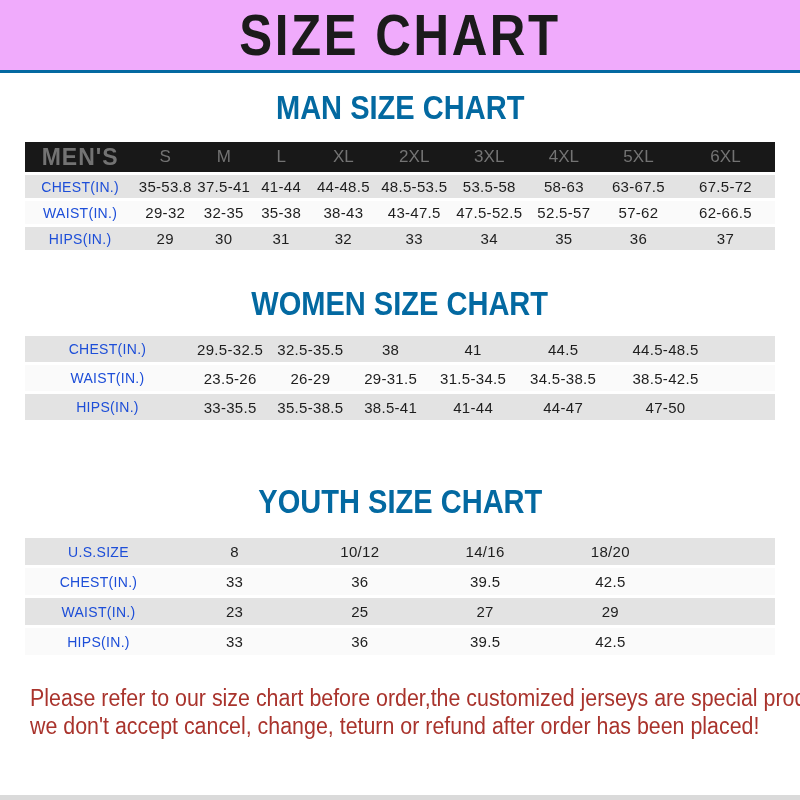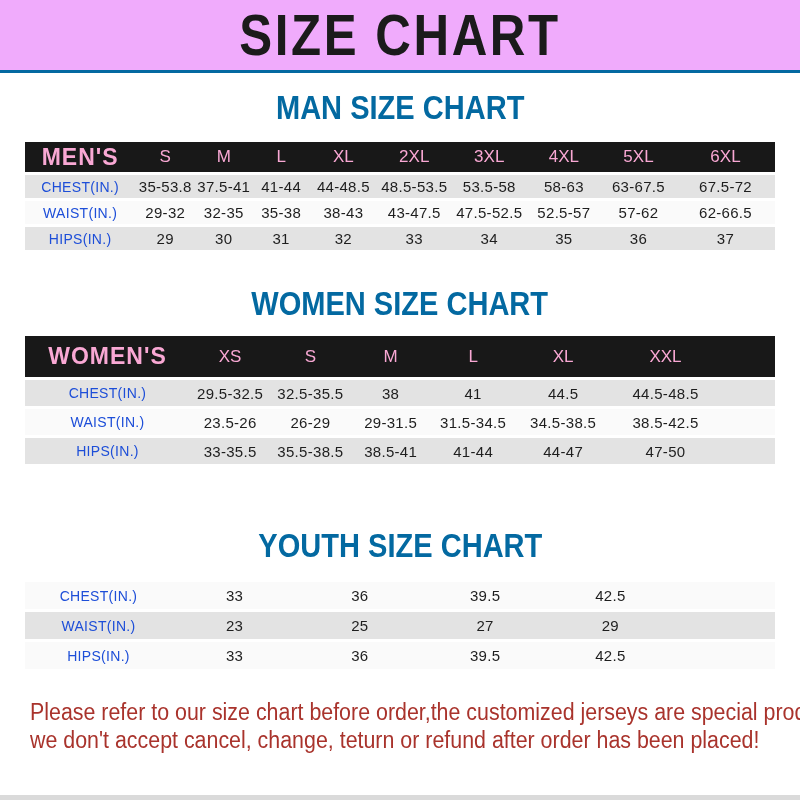--- a/index.html
+++ b/index.html
@@ -30,21 +30,21 @@
   
   .wrap{padding:0 25px;}
   table.size-table{
     width:100%;table-layout:fixed;
     border-collapse:separate;border-spacing:0 3px;
   }
   table.size-table th,table.size-table td{
     text-align:center;vertical-align:middle;padding:0;overflow:hidden;white-space:nowrap;
   }
   tr.bar th{
-    background:#181818;color:#f9a8d4;font-weight:normal;
+    background:#181818;color:#737373;font-weight:normal;
     font-size:17px;height:30px;
   }
   tr.bar th.tall{height:41px;}
   tr.bar th.bar-label{font-weight:bold;font-size:23px;letter-spacing:1px;}
   tr.bar th.bar-label.sp{letter-spacing:3px;}
   tr.vals td{font-size:15px;color:#1e1e1e;letter-spacing:0.3px;}
   tr.vals td.rlabel{font-size:14px;color:#1d4ed8;margin-left:38px;}
   .men-t tr.vals td{height:23px;}
   .women-t tr.vals td{height:26px;}
   .youth-t tr.vals td{height:27px;}
@@ -142,30 +142,20 @@
       <col style="width:22%">
         <col style="width:10.7%">
         <col style="width:10.7%">
         <col style="width:10.7%">
       <col style="width:11.3%">
         <col style="width:12.7%">
         <col style="width:14.6%">
         <col style="width:7.3%">
     </colgroup>
     <tbody>
-        <tr class="bar">
-      <th class="bar-label tall">WOMEN'S</th>
-      <th class="tall">XS</th>
-      <th class="tall">S</th>
-      <th class="tall">M</th>
-      <th class="tall">L</th>
-      <th class="tall">XL</th>
-      <th class="tall">XXL</th>
-      <th class="tall"></th>
-    </tr>
     <tr class="vals r-gray">
       <td class="rlabel">CHEST(IN.)</td>
       <td>29.5-32.5</td>
       <td>32.5-35.5</td>
       <td>38</td>
       <td>41</td>
       <td>44.5</td>
       <td>44.5-48.5</td>
       <td></td>
     </tr>
@@ -199,20 +189,28 @@
   <table class="size-table youth-t">
     <colgroup>
       <col style="width:19.6%">
         <col style="width:16.7%">
         <col style="width:16.7%">
         <col style="width:16.7%">
       <col style="width:16.7%">
         <col style="width:13.6%">
     </colgroup>
     <tbody>
+    <tr class="vals r-gray">
+      <td class="rlabel">U.S.SIZE</td>
+      <td>8</td>
+      <td>10/12</td>
+      <td>14/16</td>
+      <td>18/20</td>
+      <td></td>
+    </tr>
     <tr class="vals r-white">
       <td class="rlabel">CHEST(IN.)</td>
       <td>33</td>
       <td>36</td>
       <td>39.5</td>
       <td>42.5</td>
       <td></td>
     </tr>
     <tr class="vals r-gray">
       <td class="rlabel">WAIST(IN.)</td>

